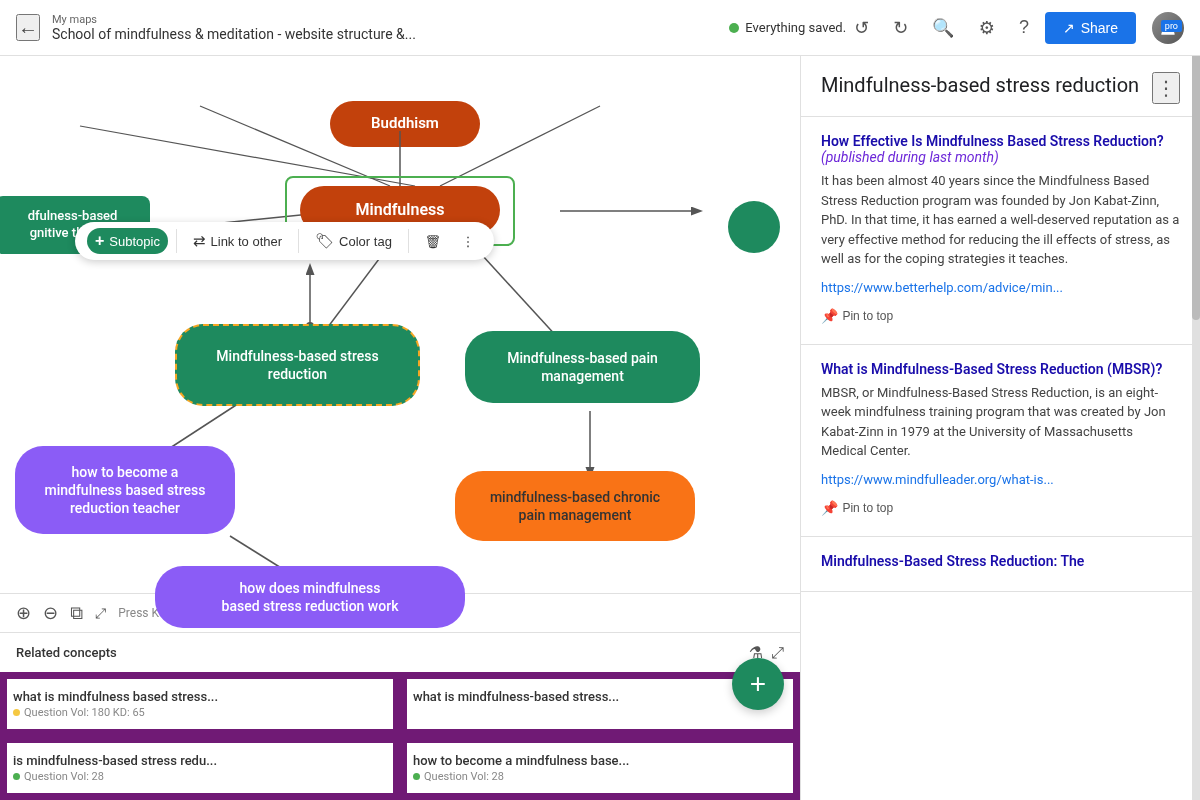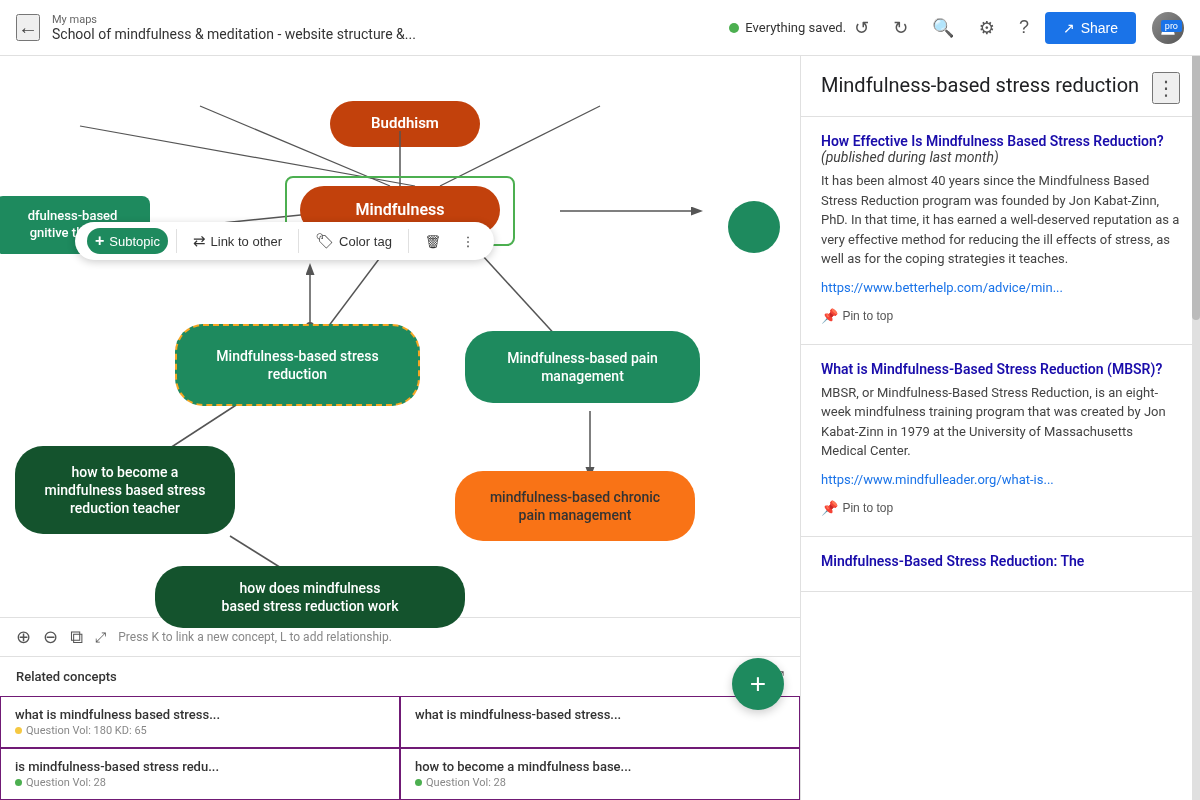--- a/index.html
+++ b/index.html
@@ -104,21 +104,21 @@
       color: #fff;
       font-size: 16px;
       font-weight: 600;
     }
     .node-green {
       background: #1e8a5e;
       color: #fff;
       font-size: 14px;
     }
     .node-blue {
-      background: #14532d;
+      background: #8b5cf6;
       color: #fff;
       font-size: 14px;
     }
     .node-yellow {
       background: #f97316;
       color: #333;
       font-size: 14px;
     }
 
     
@@ -157,22 +157,22 @@
     }
     .related-header-icons { display: flex; gap: 8px; }
     .related-grid {
       display: grid;
       grid-template-columns: 1fr 1fr;
       gap: 0;
       max-height: 130px;
       overflow-y: auto;
     }
     .related-item {
-      padding: 10px 14px;
-      border: 1px solid #701a75;
+      padding: 10px 6px;
+      border: 7px solid #701a75;
       cursor: pointer;
     }
     .related-item-title { font-size: 13px; color: #333; font-weight: 500; white-space: nowrap; overflow: hidden; text-overflow: ellipsis; }
     .related-item-meta { font-size: 11px; color: #888; margin-top: 2px; display: flex; align-items: center; gap: 4px; }
     .meta-dot { width: 7px; height: 7px; border-radius: 50%; background: #f5c842; display: inline-block; }
     .meta-dot-green { background: #4caf50; }
 
     
     .right-panel {
       width: 400px;
@@ -185,21 +185,21 @@
     .right-panel-header {
       padding: 16px 20px 12px;
       border-bottom: 1px solid #e0e0e0;
       display: flex; align-items: flex-start; justify-content: space-between;
     }
     .right-panel-title { font-size: 20px; font-weight: 400; color: #202124; line-height: 1.3; flex: 1; }
     .right-panel-menu { color: #555; cursor: pointer; font-size: 20px; padding: 2px; }
     .right-panel-content { flex: 1; overflow-y: auto; padding: 0; }
     .article-item { padding: 16px 20px; border-bottom: 1px solid #e0e0e0; }
     .article-title { font-size: 14px; font-weight: 600; color: #1a0dab; margin-bottom: 6px; }
-    .article-title em { font-style: italic; font-weight: 400; color: #404040; }
+    .article-title em { font-style: italic; font-weight: 400; color: #6d28d9; }
     .article-body { font-size: 13px; color: #444; line-height: 1.5; margin-bottom: 8px; }
     .article-link { font-size: 13px; color: #1a73e8; text-decoration: none; }
     .pin-btn {
       background: none; border: none; cursor: pointer;
       font-size: 12px; color: #555; display: flex; align-items: center; gap: 4px;
       margin-top: 8px; padding: 4px 0;
     }
     .pin-icon { font-size: 14px; }
 
     .add-btn-floating {

